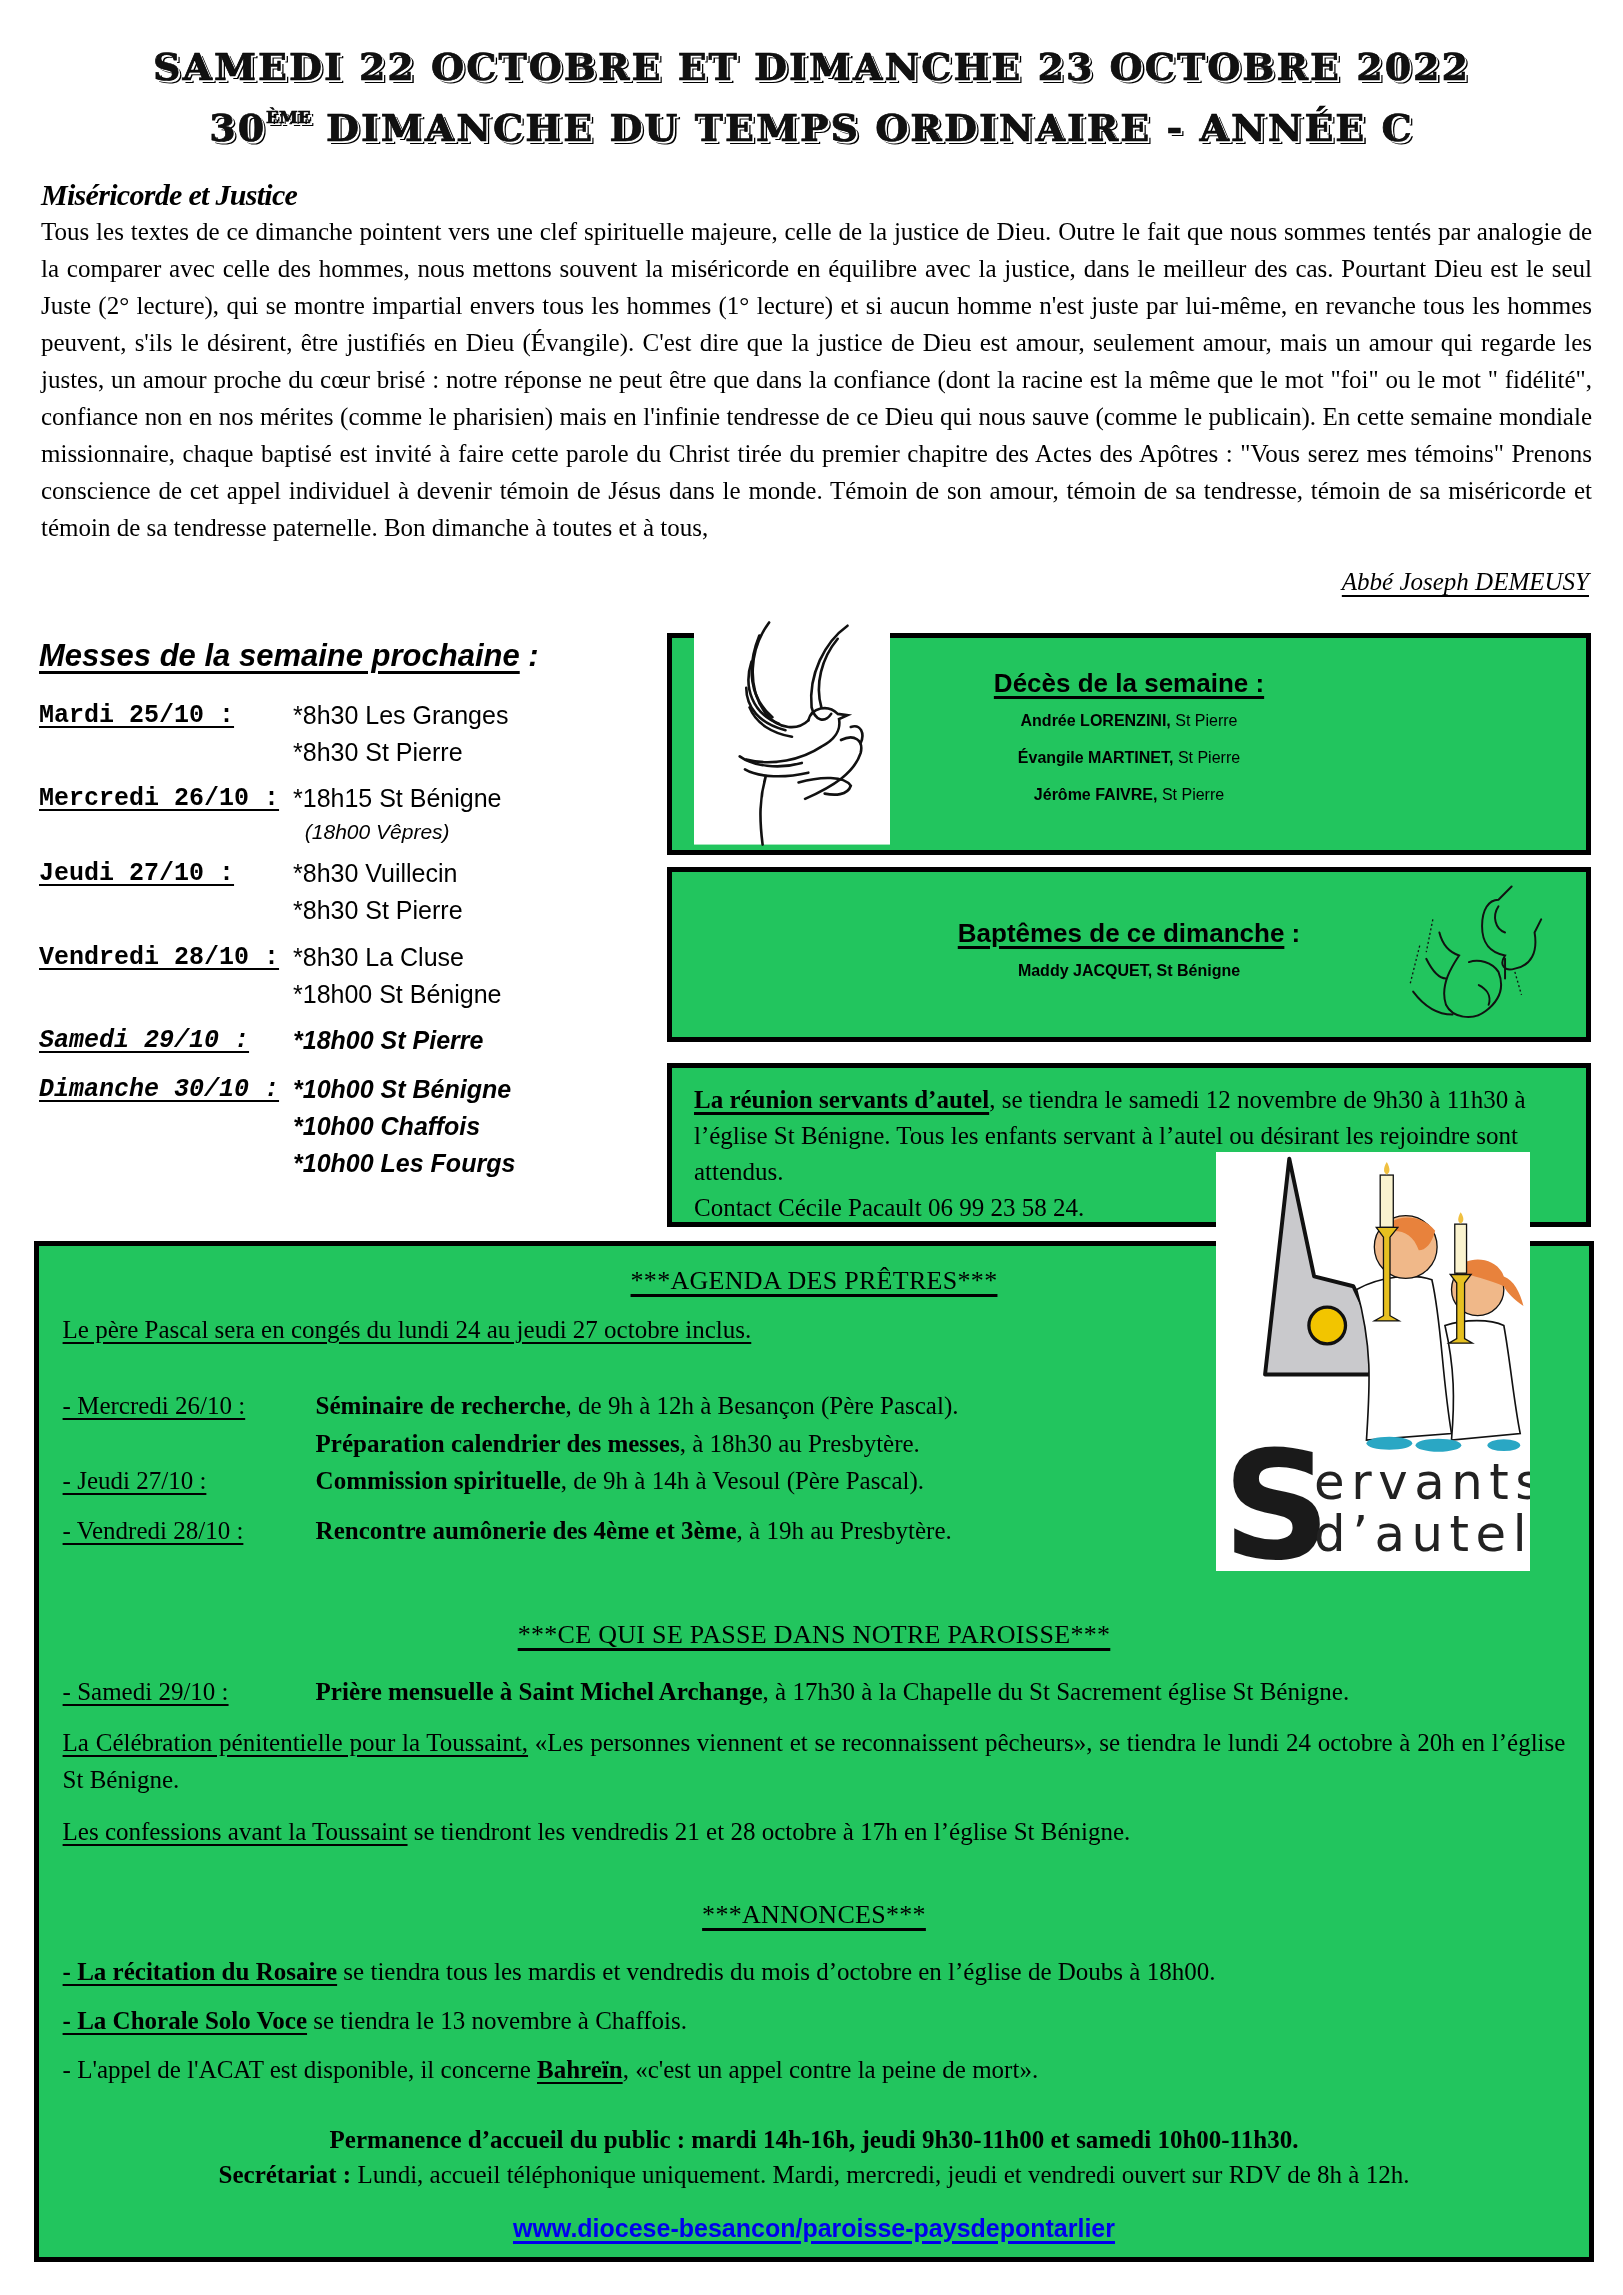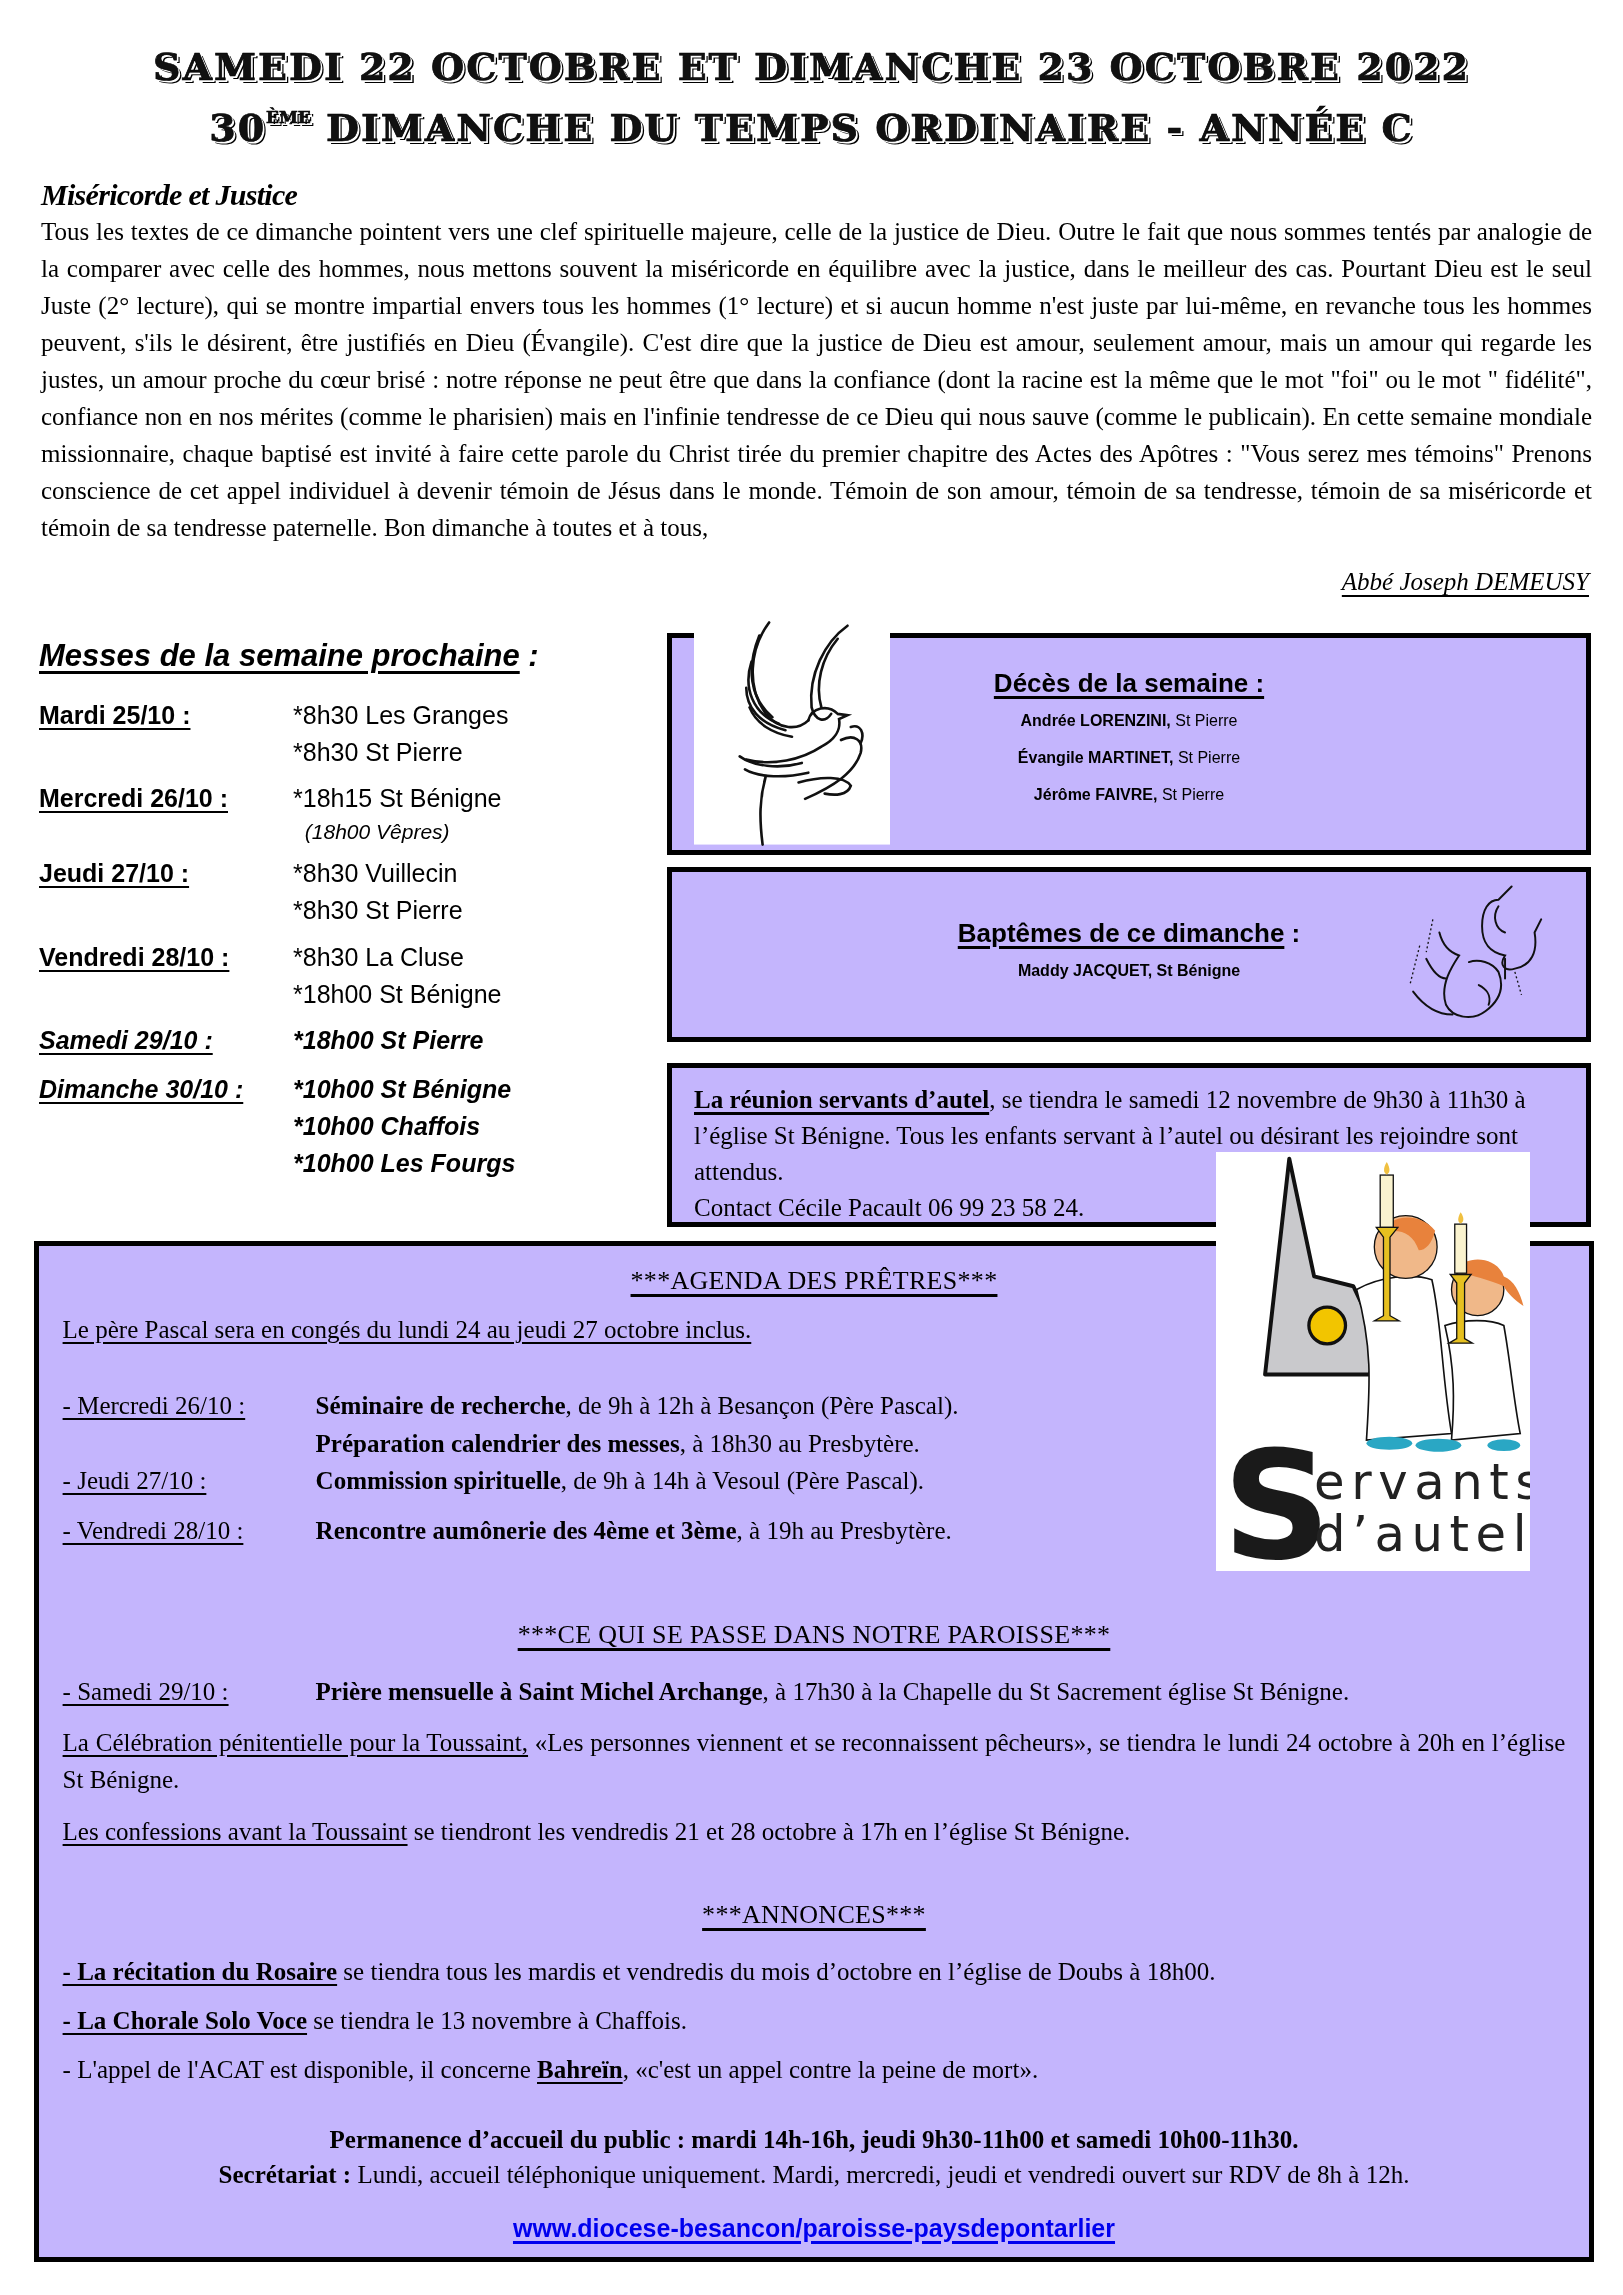--- a/index.html
+++ b/index.html
@@ -16,29 +16,29 @@
   
   .ed-heading { left:41px; top:178px; font-style:italic; font-weight:bold; font-size:30px; letter-spacing:-0.7px; }
   .ed-body { left:41px; top:213px; width:1551px; font-size:25px; line-height:37px; text-align:justify; text-align-last:left; }
   .signature { right:34px; top:568px; font-style:italic; font-size:25px; text-decoration:underline; text-decoration-thickness:2px; text-underline-offset:5.2px; }
 
   
   .messes-title { left:39px; top:638px; font-family:"Liberation Sans", sans-serif; font-style:italic; font-weight:bold; font-size:31px; }
   .messes-title .u { text-decoration:underline; text-decoration-thickness:2.6px; text-underline-offset:5.2px; }
   .messes { left:39px; top:697px; width:622px; font-family:"Liberation Sans", sans-serif; font-size:25px; }
   .mrow { display:flex; margin-bottom:9.2px; }
-  .mday { width:254px; font-weight:bold; text-decoration:underline; text-decoration-thickness:2px; text-underline-offset:3.9px; line-height:37px; }
+  .mday { width:254px; font-weight:bold; text-decoration:underline; text-decoration-thickness:2px; text-underline-offset:3.9px; line-height:37px;font-family:Liberation Mono, monospace; }
   .mtimes { flex:1; }
   .mtime { line-height:37px; }
   .mnote { font-style:italic; font-size:21px; padding-left:11.8px; line-height:29px; }
   .it { font-style:italic; }
   .bo { font-weight:bold; }
 
   
-  .box { border:5.2px solid #000; box-sizing:border-box; background:#c4b5fd; }
+  .box { border:5.2px solid #000; box-sizing:border-box; background:#22c55e; }
   .box-deces { left:667px; top:633px; width:924px; height:222px; }
   .box-bapt { left:667px; top:867px; width:924px; height:175px; }
   .box-serv { left:667px; top:1063px; width:924px; height:164px; }
   .box-big { left:34px; top:1241px; width:1560px; height:1021px; border-width:5.9px; }
 
   .box-center { position:absolute; left:0; right:0; text-align:center; font-family:"Liberation Sans", sans-serif; }
   .box-h { font-weight:bold; font-size:26px; text-decoration:underline; text-decoration-thickness:2.6px; text-underline-offset:3.9px; }
   .box-line { font-size:16px; line-height:37px; }
 
   .serv-text { position:absolute; left:22px; top:14.4px; width:890px; font-size:25px; line-height:36px; }

